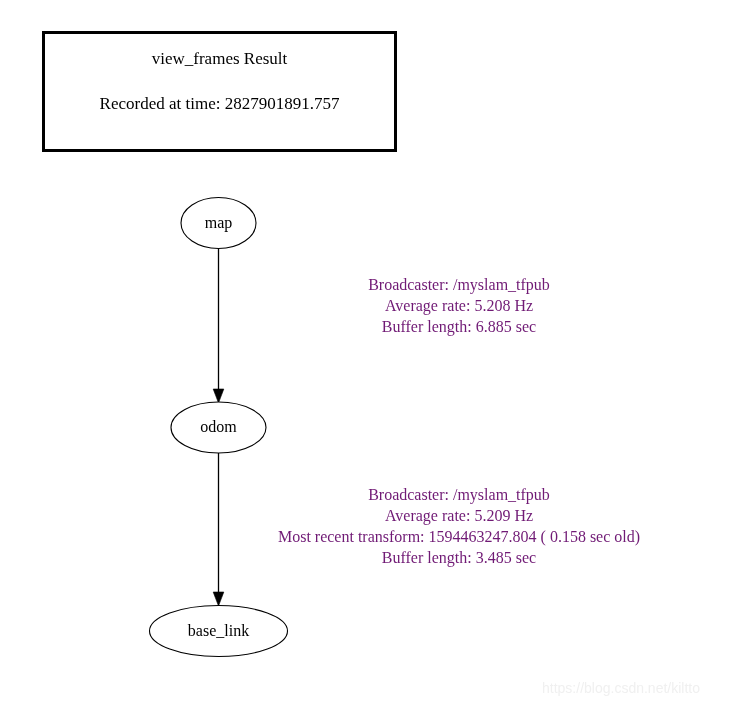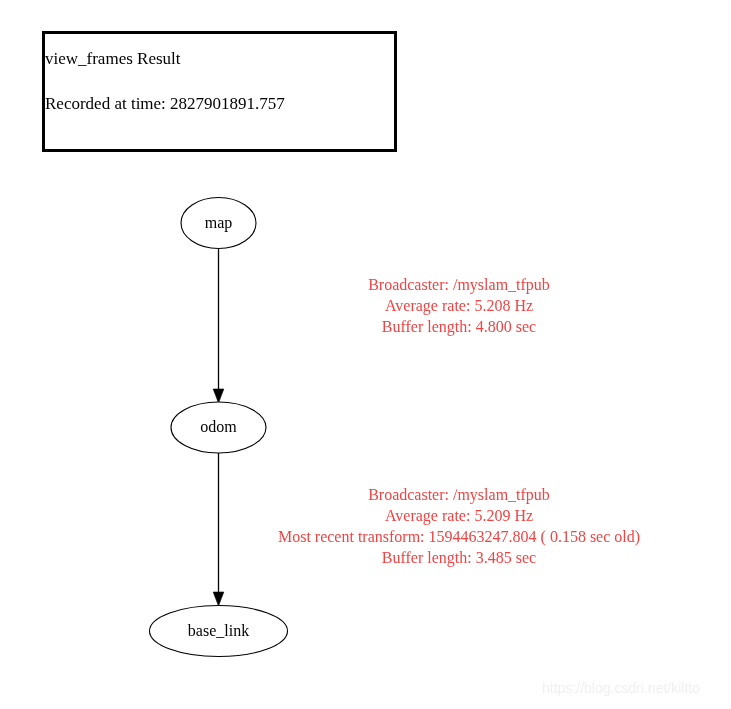--- a/index.html
+++ b/index.html
@@ -22,20 +22,21 @@
     position: absolute;
     left: 42px;
     top: 31px;
     width: 355px;
     height: 121px;
     box-sizing: border-box;
     border: 3px solid #000000;
     background: #ffffff;
     display: flex;
     flex-direction: column;
+    align-items: center;
     justify-content: flex-start;
   }
   .info-title {
     margin-top: 14px;
     font-size: 17px;
     line-height: 21px;
     white-space: nowrap;
   }
   .info-sub {
     margin-top: 24px;
@@ -78,21 +79,21 @@
     dominant-baseline: middle;
   }
 
   
   .edge-label {
     position: absolute;
     text-align: center;
     font-size: 16px;
     line-height: 21px;
     white-space: nowrap;
-    color: #ef4444;
+    color: #701a75;
   }
   .edge-label-1 {
     left: 209px;
     top: 274px;
     width: 500px;
   }
   .edge-label-2 {
     left: 209px;
     top: 484px;
     width: 500px;
@@ -148,21 +149,21 @@
       <ellipse class="node-ellipse" cx="218.5" cy="631" rx="69" ry="25.5"></ellipse>
       <text class="node-label" x="218.5" y="632">base_link</text>
     </g>
 
   </svg>
 </div>
 
 <div class="edge-label edge-label-1">
   <div>Broadcaster: /myslam_tfpub</div>
   <div>Average rate: 5.208 Hz</div>
-  <div>Buffer length: 4.800 sec</div>
+  <div>Buffer length: 6.885 sec</div>
 </div>
 
 <div class="edge-label edge-label-2">
   <div>Broadcaster: /myslam_tfpub</div>
   <div>Average rate: 5.209 Hz</div>
   <div>Most recent transform: 1594463247.804 ( 0.158 sec old)</div>
   <div>Buffer length: 3.485 sec</div>
 </div>
 
 <div class="watermark">https://blog.csdn.net/kiltto</div>

